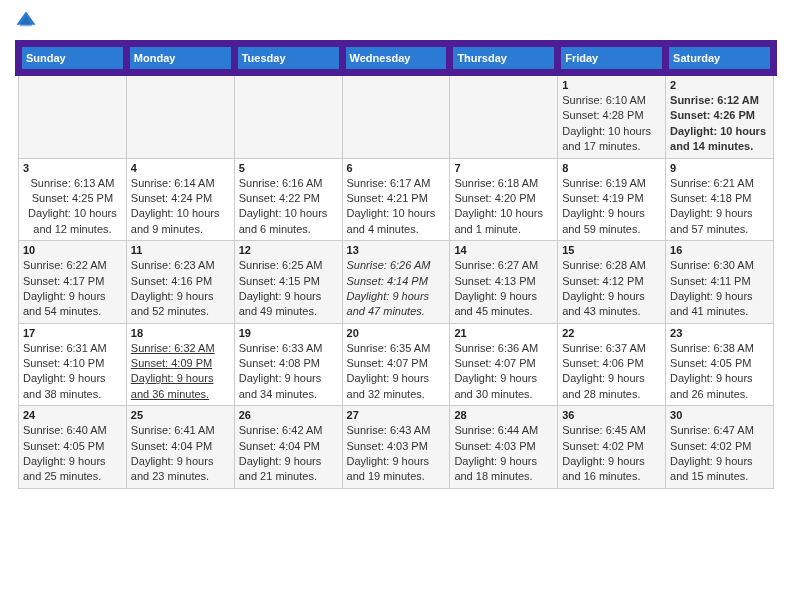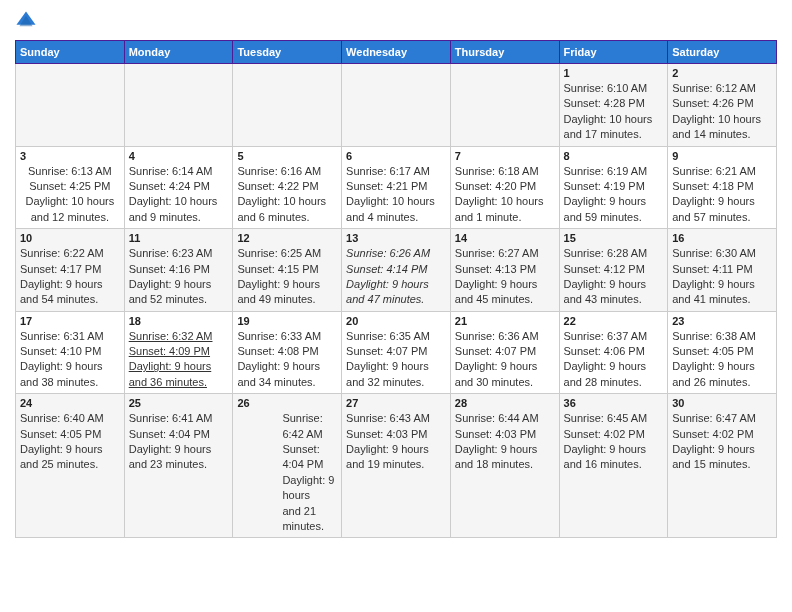--- a/index.html
+++ b/index.html
@@ -51,21 +51,21 @@
       border-collapse: collapse;
       table-layout: fixed;
     }
     thead tr th {
       background-color: #2b7bd4;
       color: #fff;
       font-size: 11px;
       font-weight: bold;
       padding: 5px 4px;
       text-align: left;
-      border: 1px solid #4c1d95;
+      border: 7px solid #4c1d95;
     }
     tbody tr td {
       border: 1px solid #ccc;
       vertical-align: top;
       padding: 3px 4px;
       font-size: 9.5px;
       color: #222;
       height: 78px;
     }
     tbody tr:nth-child(odd) td {
@@ -131,21 +131,21 @@
           <td class="empty-cell"></td>
           <td>
             <span class="day-num">1</span>
             <div class="day-info" style="white-space: pre-line;">Sunrise: 6:10 AM
 Sunset: 4:28 PM
 Daylight: 10 hours
 and 17 minutes.</div>
           </td>
           <td>
             <span class="day-num">2</span>
-            <div class="day-info" style="white-space: pre-line;">Sunrise: 6:12 AM
+            <div class="day-info" style="white-space: pre-line; font-weight: bold;">Sunrise: 6:12 AM
 Sunset: 4:26 PM
 Daylight: 10 hours
 and 14 minutes.</div>
           </td>
         </tr>
         <tr>
           <td>
             <span class="day-num">3</span>
             <div class="day-info" style="white-space: pre-line; text-align: center;">Sunrise: 6:13 AM
 Sunset: 4:25 PM
@@ -307,21 +307,21 @@
           </td>
           <td>
             <span class="day-num">25</span>
             <div class="day-info" style="white-space: pre-line;">Sunrise: 6:41 AM
 Sunset: 4:04 PM
 Daylight: 9 hours
 and 23 minutes.</div>
           </td>
           <td>
             <span class="day-num">26</span>
-            <div class="day-info" style="white-space: pre-line; margin-left: 45px;">Sunrise: 6:42 AM
+            <div class="day-info" style="white-space: pre-line;">Sunrise: 6:42 AM
 Sunset: 4:04 PM
 Daylight: 9 hours
 and 21 minutes.</div>
           </td>
           <td>
             <span class="day-num">27</span>
             <div class="day-info" style="white-space: pre-line;">Sunrise: 6:43 AM
 Sunset: 4:03 PM
 Daylight: 9 hours
 and 19 minutes.</div>

